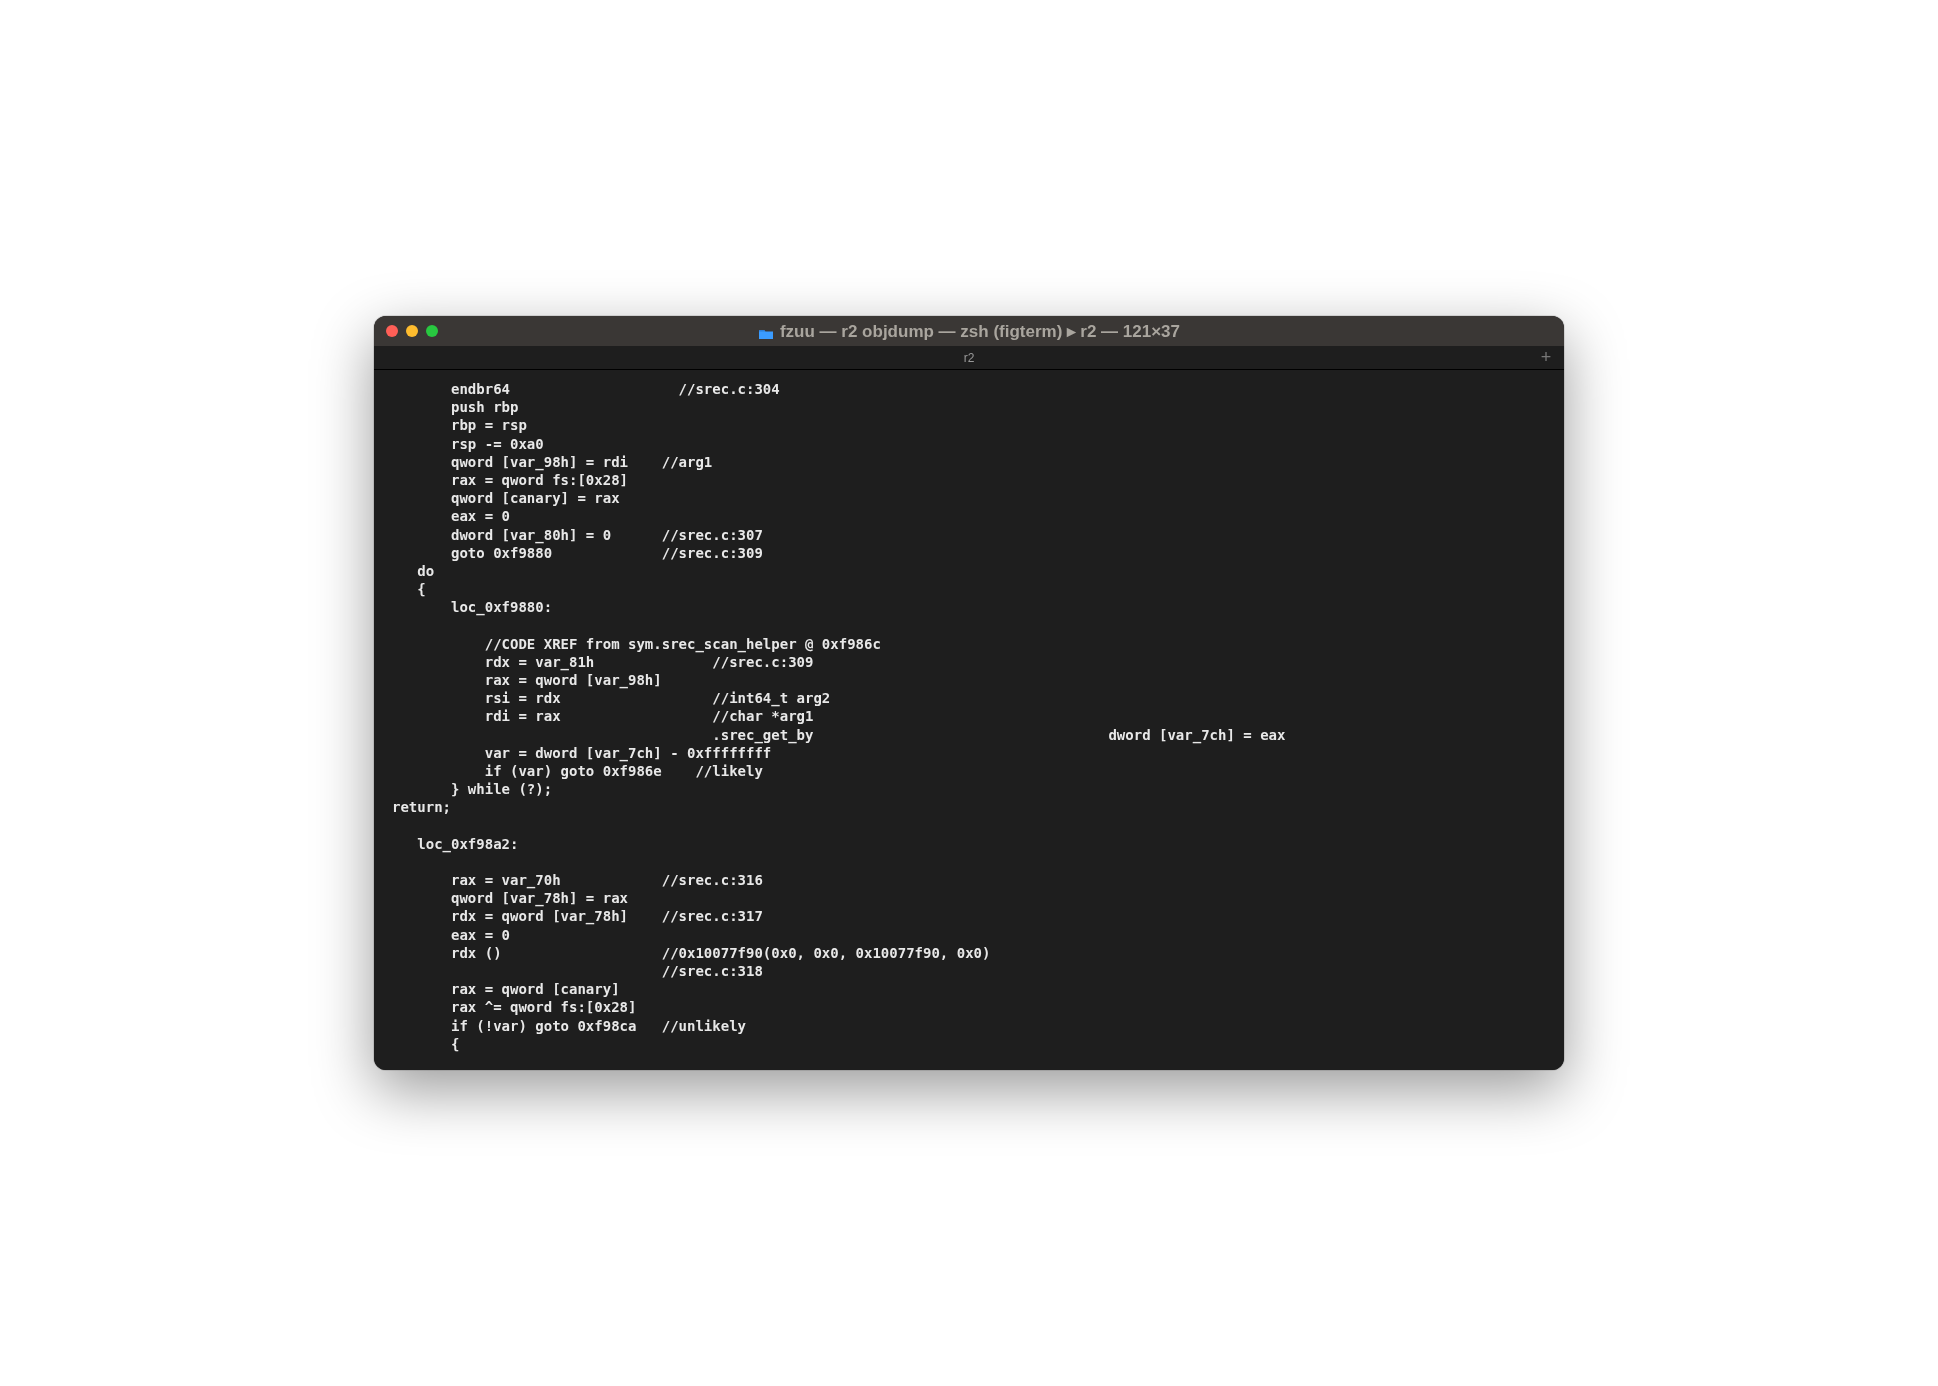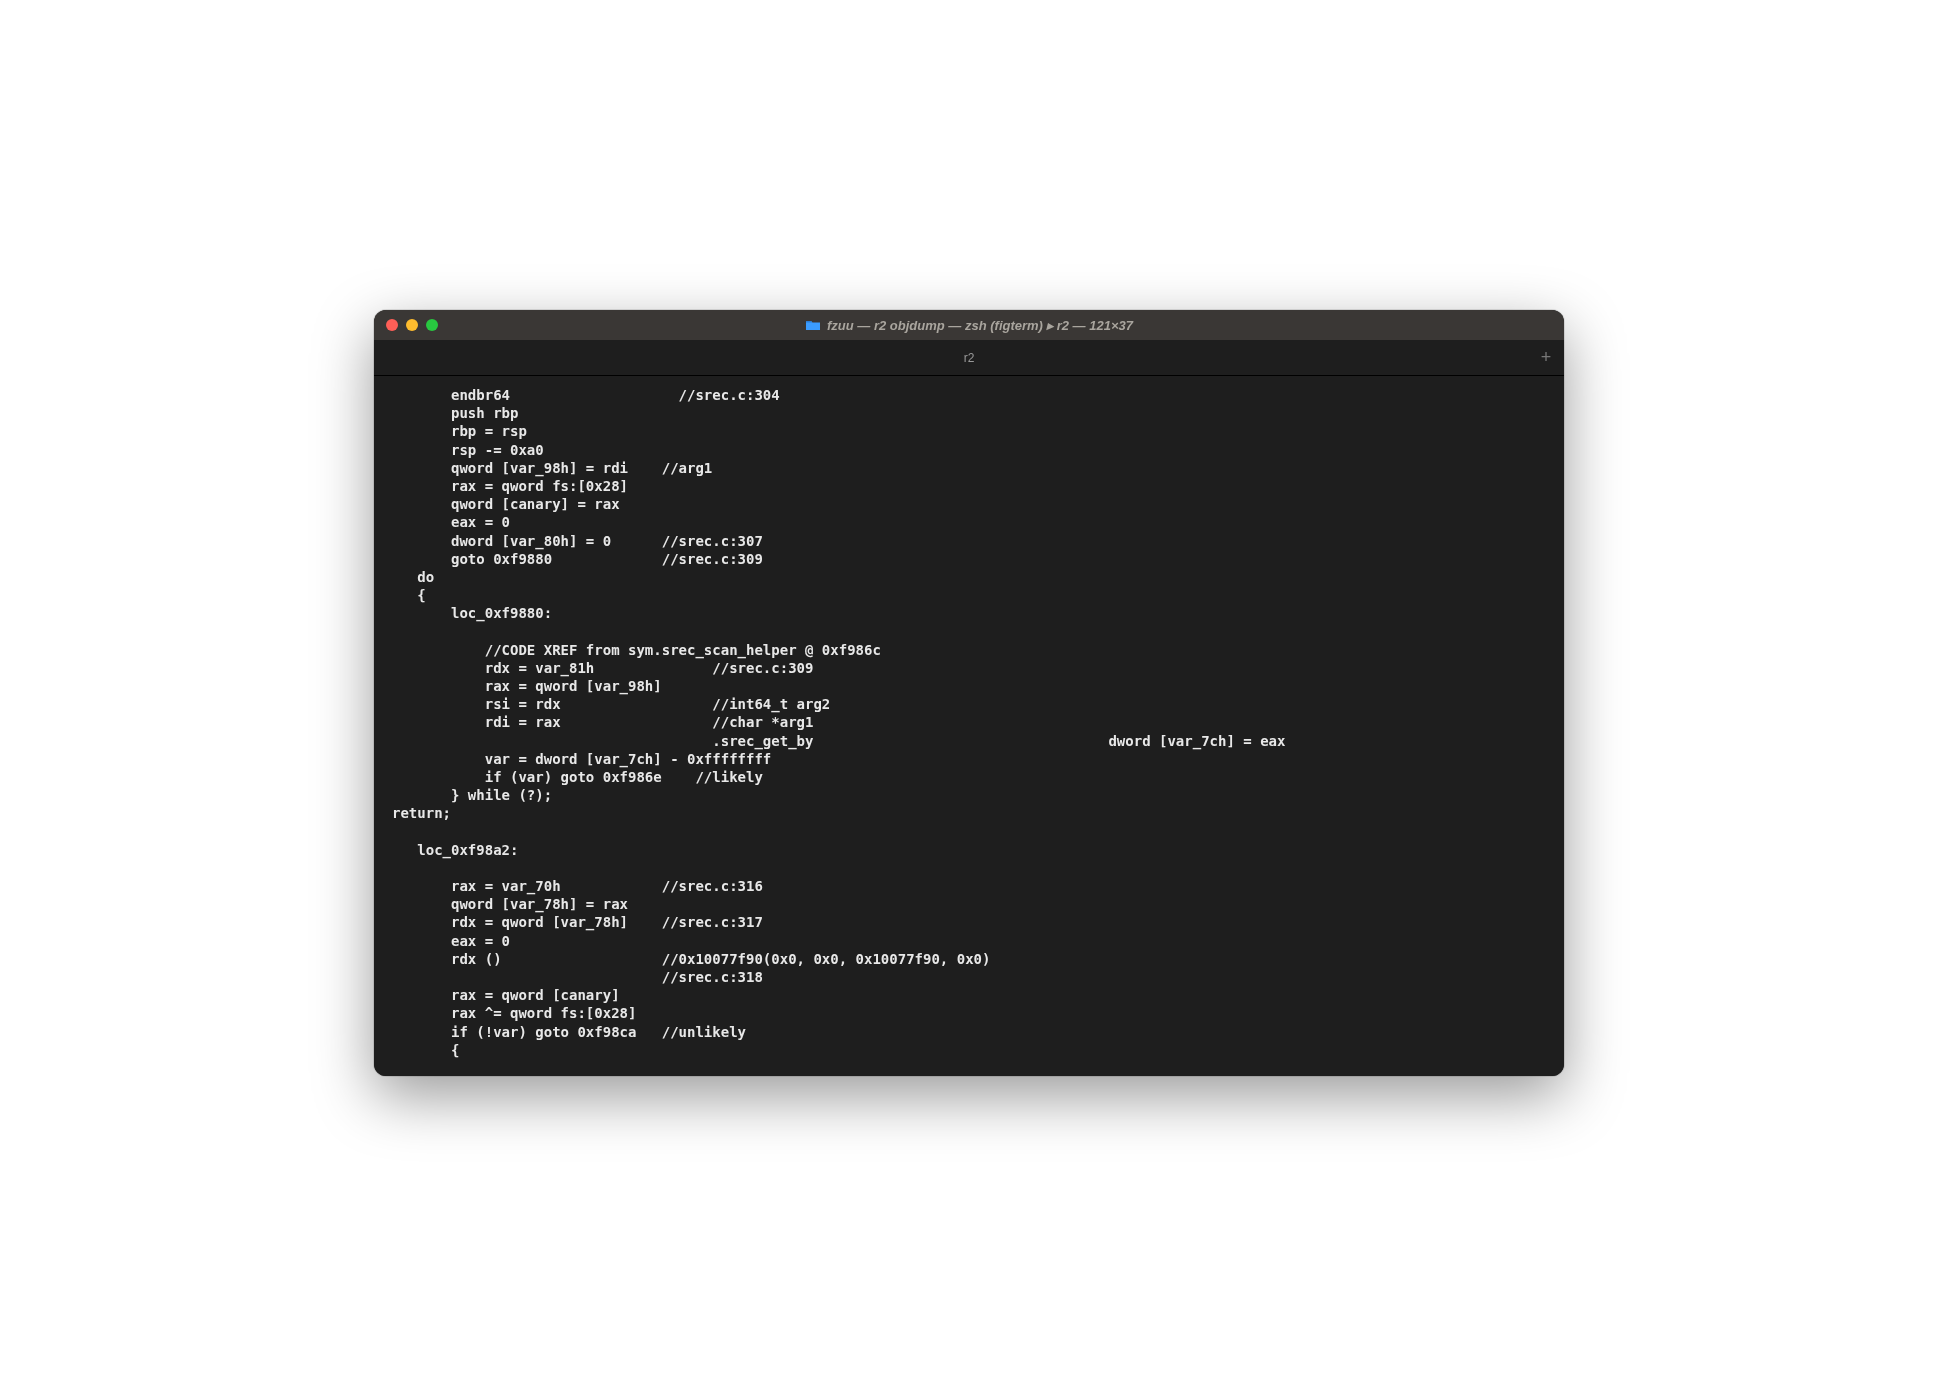--- a/index.html
+++ b/index.html
@@ -42,36 +42,35 @@
     height: 12px;
     border-radius: 50%;
   }
   .light.red { background: #ff5f57; }
   .light.yellow { background: #febc2e; }
   .light.green { background: #28c840; }
   .window-title {
     flex: 1;
     text-align: right;
     color: #a9a59e;
-    font-size: 13px;
+    font-size: 17px;
     font-weight: 600;
     display: flex;
     align-items: center;
     justify-content: center;
     gap: 6px;
-    font-style: italic;
   }
   .folder-icon {
     width: 16px;
     height: 12px;
     display: inline-block;
   }
   .tabbar {
     background: #1e1e1e;
-    height: 36px;
+    height: 24px;
     display: flex;
     align-items: center;
     position: relative;
     border-bottom: 1px solid #000;
   }
   .tab-title {
     flex: 1;
     text-align: center;
     color: #999;
     font-size: 12px;

